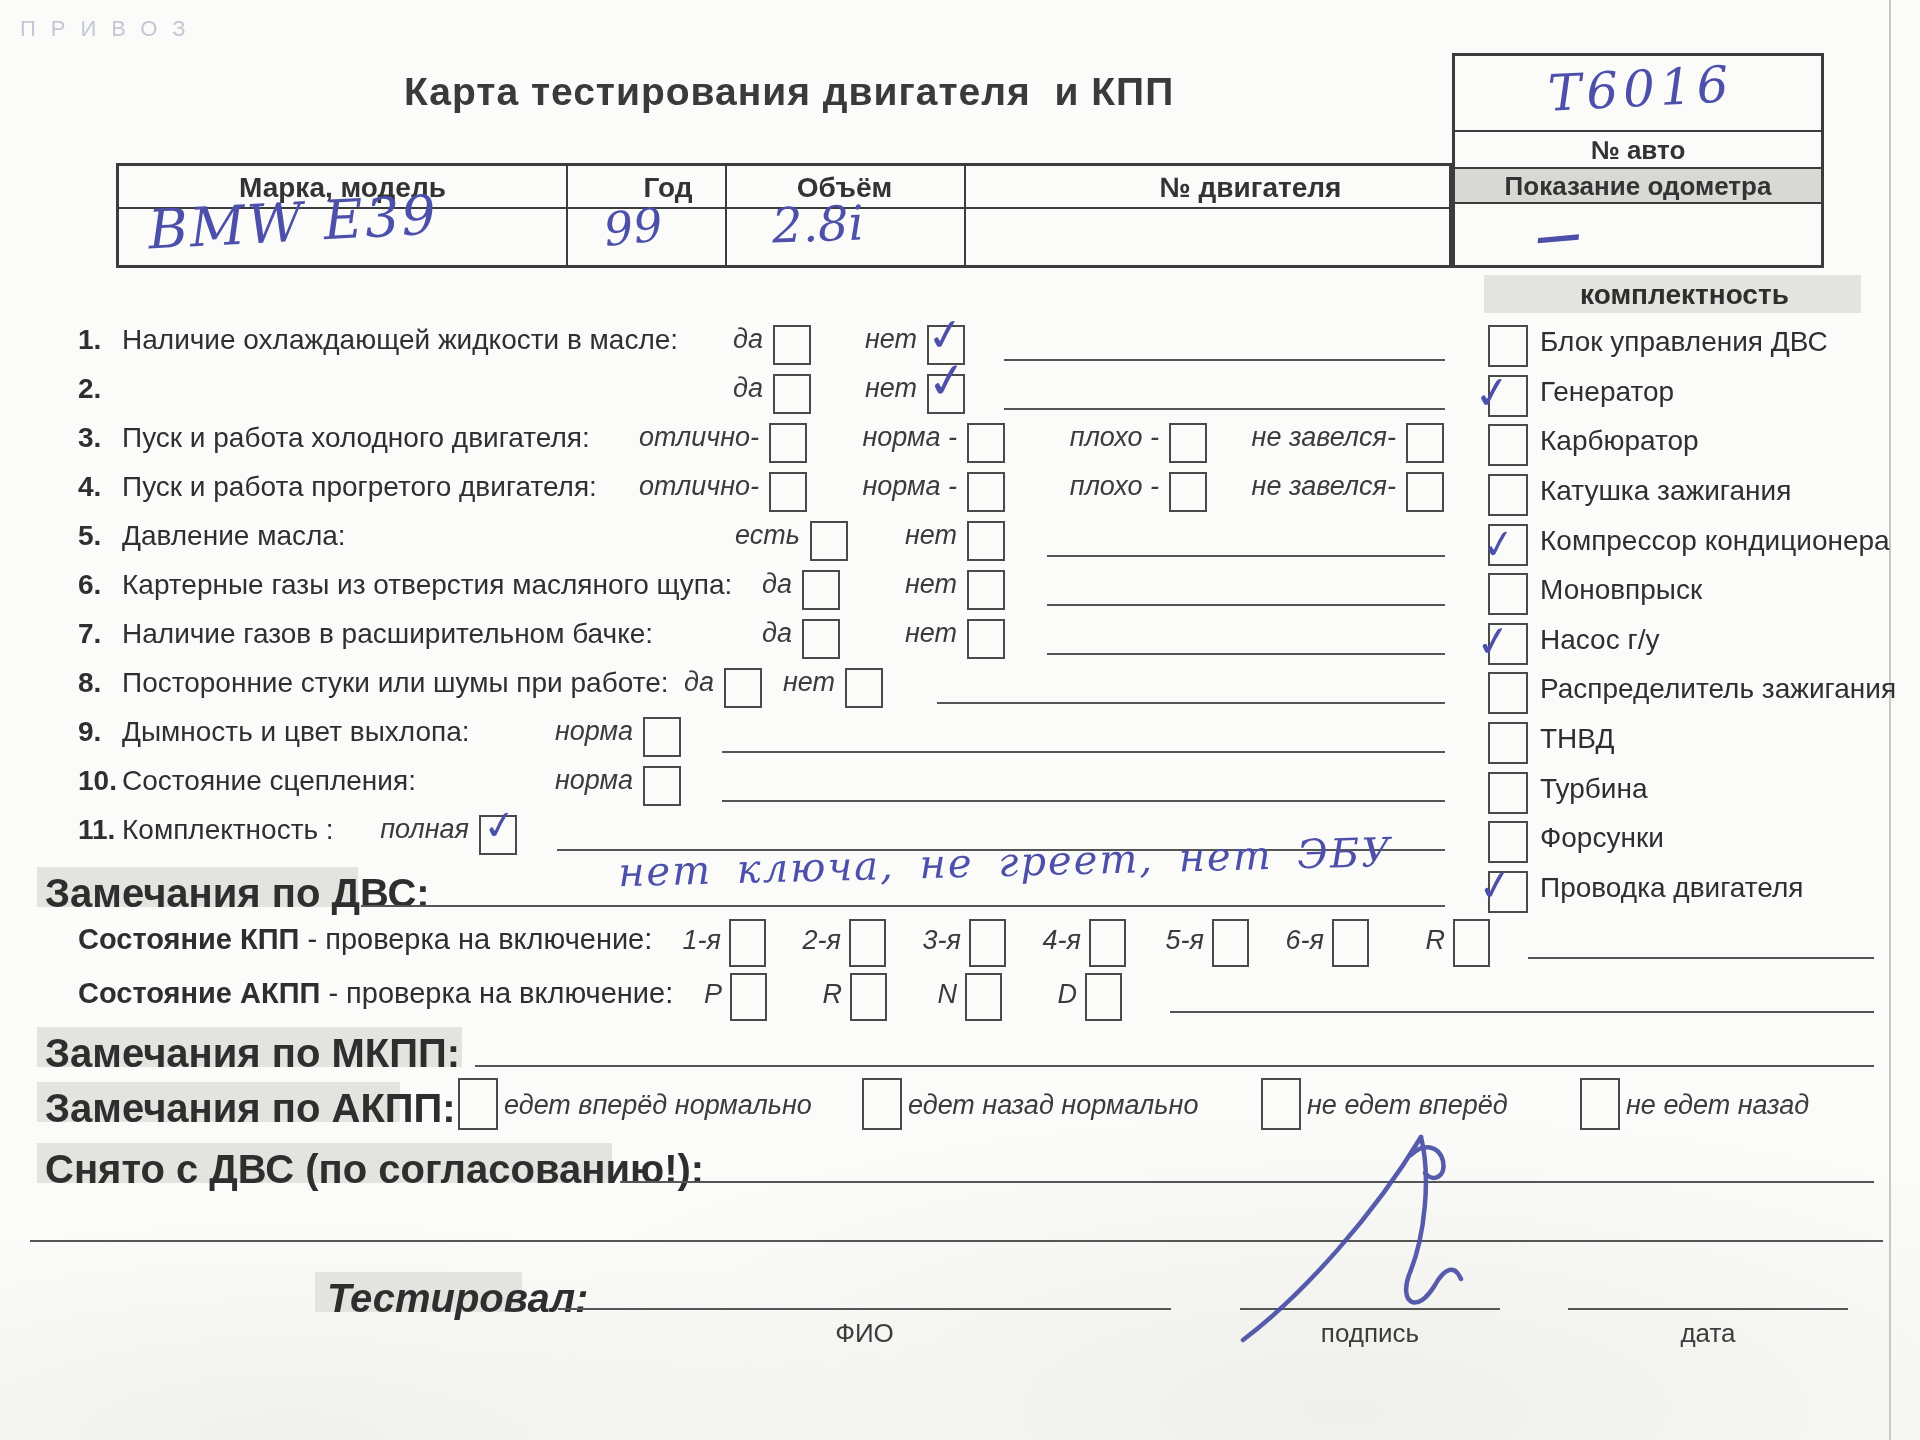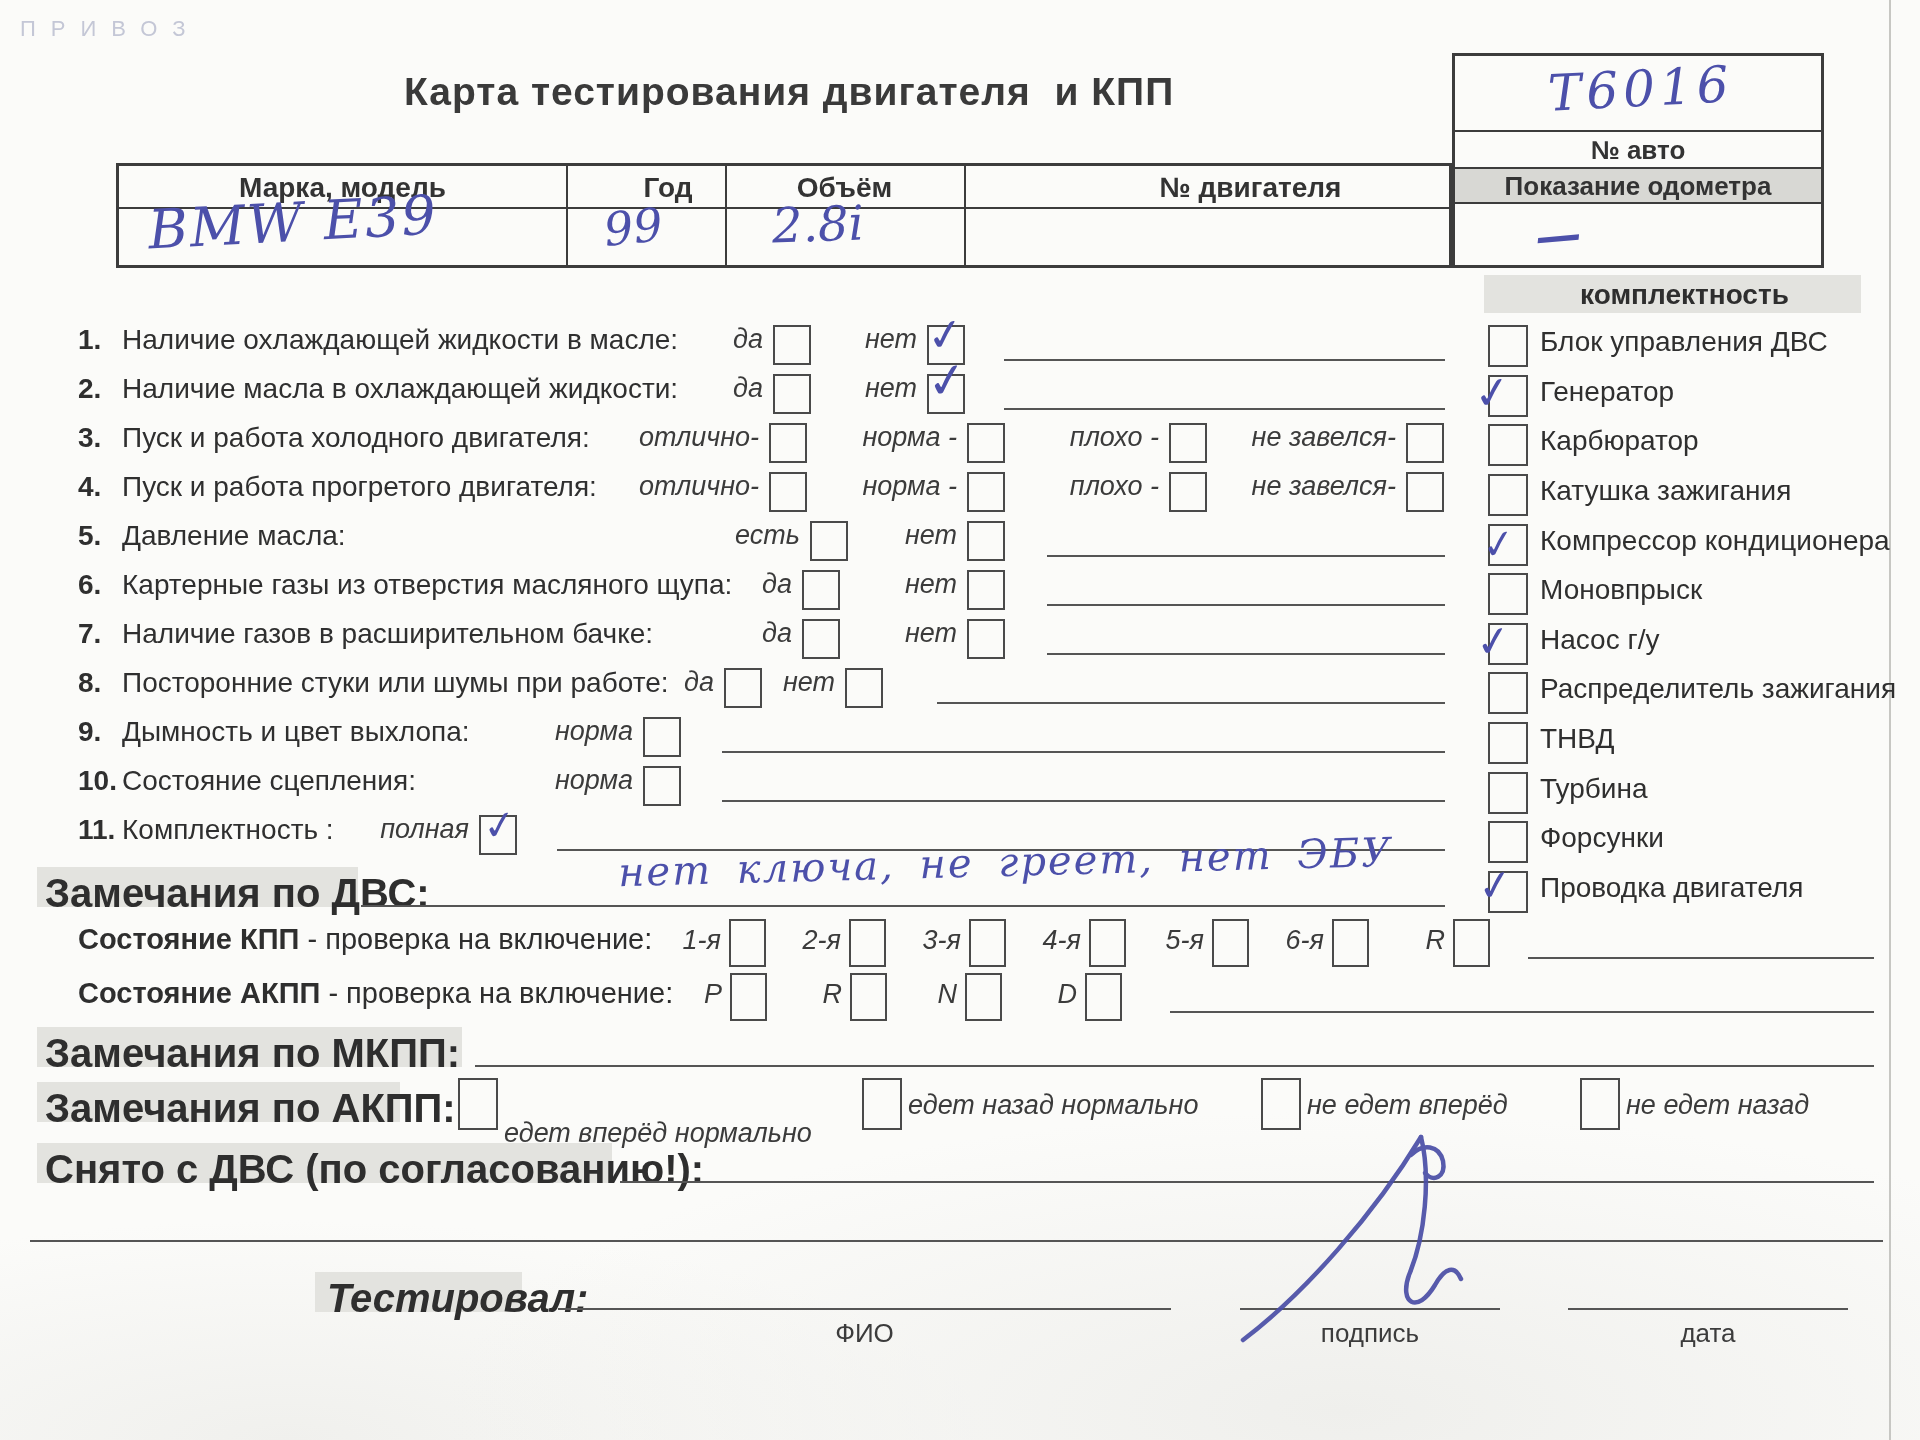--- a/index.html
+++ b/index.html
@@ -125,21 +125,20 @@
   <div class="itext" style="left:122px;top:324px;">Наличие охлаждающей жидкости в масле:</div>
   <div class="olab" style="left:763px;top:324px;">да</div>
   <div class="cbox" style="left:773px;top:325px;"></div>
   <div class="olab" style="left:917px;top:324px;">нет</div>
   <div class="cbox checked" style="left:927px;top:325px;">
       <span class="tick" style="left:-2px;top:-14px;font-size:44px;">✓</span>
     </div>
   <div class="line" style="left:1004px;top:359px;width:441px;"></div>
 
   <div class="inum" style="left:78px;top:373px;">2.</div>
-  <div class="itext" style="left:122px;top:373px;">Наличие масла в охлаждающей жидкости:</div>
   <div class="olab" style="left:763px;top:373px;">да</div>
   <div class="cbox" style="left:773px;top:374px;"></div>
   <div class="olab" style="left:917px;top:373px;">нет</div>
   <div class="cbox checked" style="left:927px;top:374px;">
       <span class="tick" style="left:-2px;top:-20px;font-size:48px;">✓</span>
     </div>
   <div class="line" style="left:1004px;top:408px;width:441px;"></div>
 
   <div class="inum" style="left:78px;top:422px;">3.</div>
   <div class="itext" style="left:122px;top:422px;">Пуск и работа холодного двигателя:</div>
@@ -248,21 +247,21 @@
   <div class="cbox gbox" style="left:1085px;top:973px;"></div>
   <div class="line" style="left:1170px;top:1011px;width:704px;"></div>
 
   <div class="bar" style="left:37px;top:1027px;width:425px;"></div>
   <div class="seclabel" style="left:45px;top:1031px;">Замечания по МКПП:</div>
   <div class="line" style="left:475px;top:1065px;width:1399px;"></div>
 
   <div class="bar" style="left:37px;top:1082px;width:363px;"></div>
   <div class="seclabel" style="left:45px;top:1086px;">Замечания по АКПП:</div>
   <div class="cbox abox" style="left:458px;top:1078px;"></div>
-  <div class="olab" style="left:504px;top:1090px;transform:none;margin-top:28px;">едет вперёд нормально</div>
+  <div class="olab" style="left:504px;top:1090px;transform:none;">едет вперёд нормально</div>
   <div class="cbox abox" style="left:862px;top:1078px;"></div>
   <div class="olab" style="left:908px;top:1090px;transform:none;">едет назад нормально</div>
   <div class="cbox abox" style="left:1261px;top:1078px;"></div>
   <div class="olab" style="left:1307px;top:1090px;transform:none;">не едет вперёд</div>
   <div class="cbox abox" style="left:1580px;top:1078px;"></div>
   <div class="olab" style="left:1626px;top:1090px;transform:none;">не едет назад</div>
 
   <div class="bar" style="left:37px;top:1143px;width:575px;"></div>
   <div class="seclabel" style="left:45px;top:1147px;">Снято с ДВС (по согласованию!):</div>
   <div class="line" style="left:620px;top:1181px;width:1254px;"></div>

